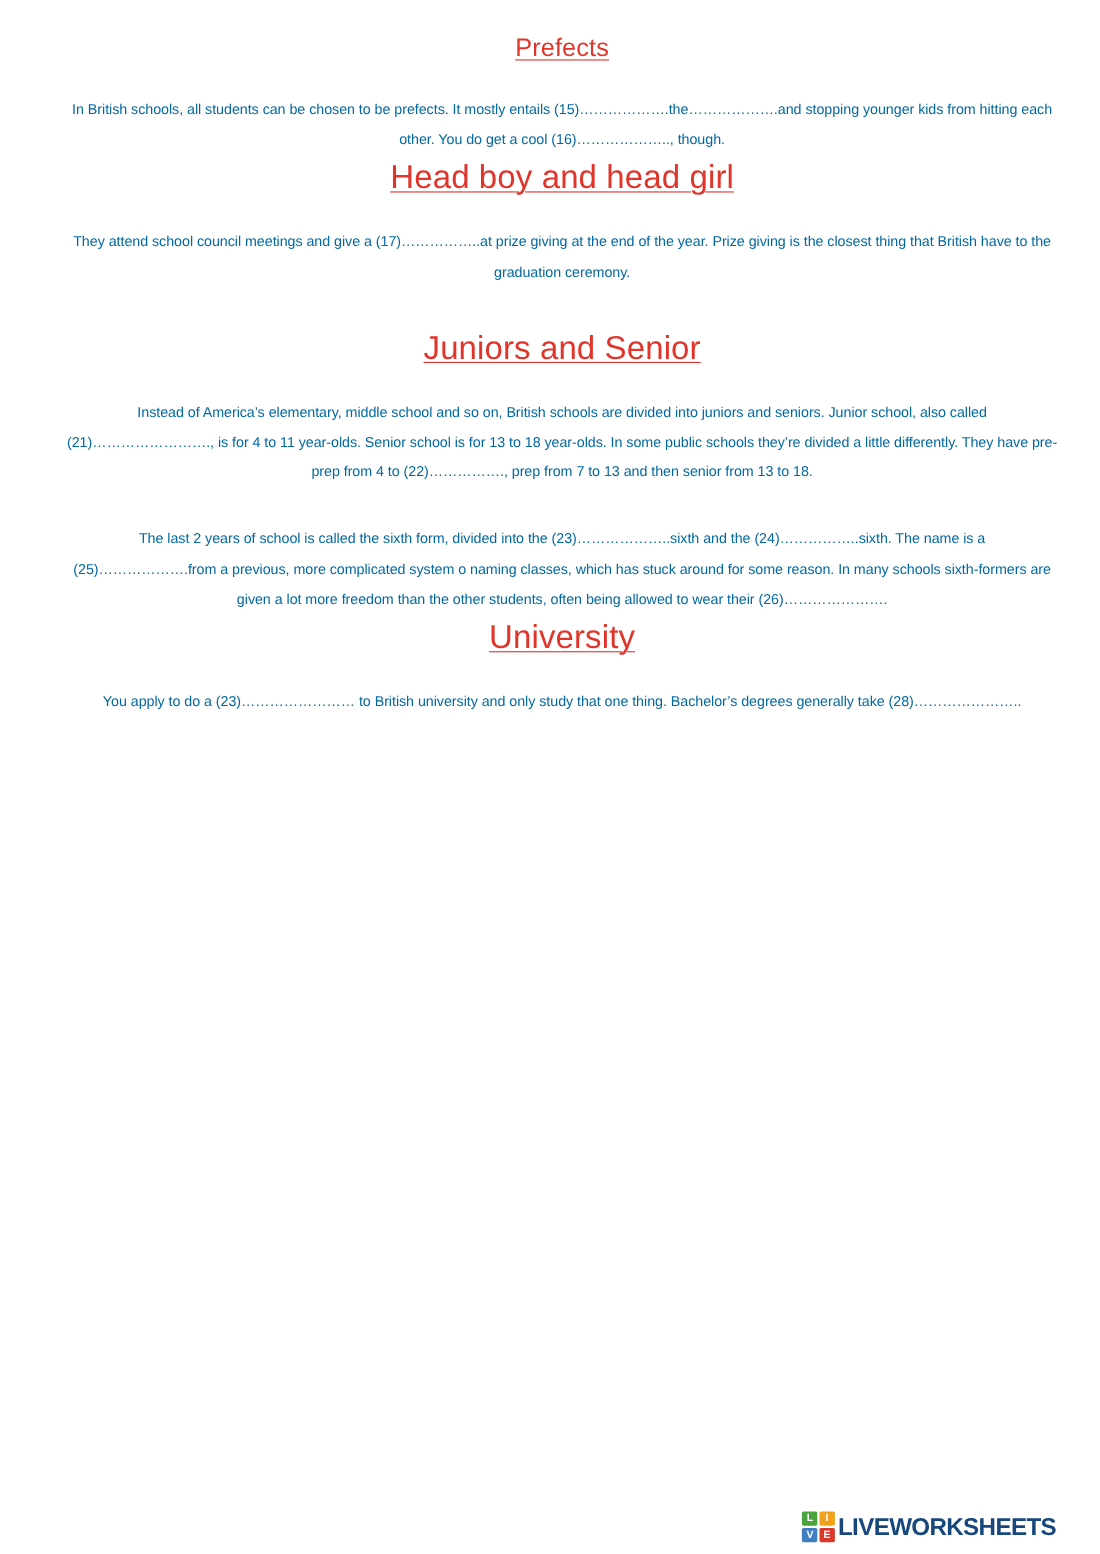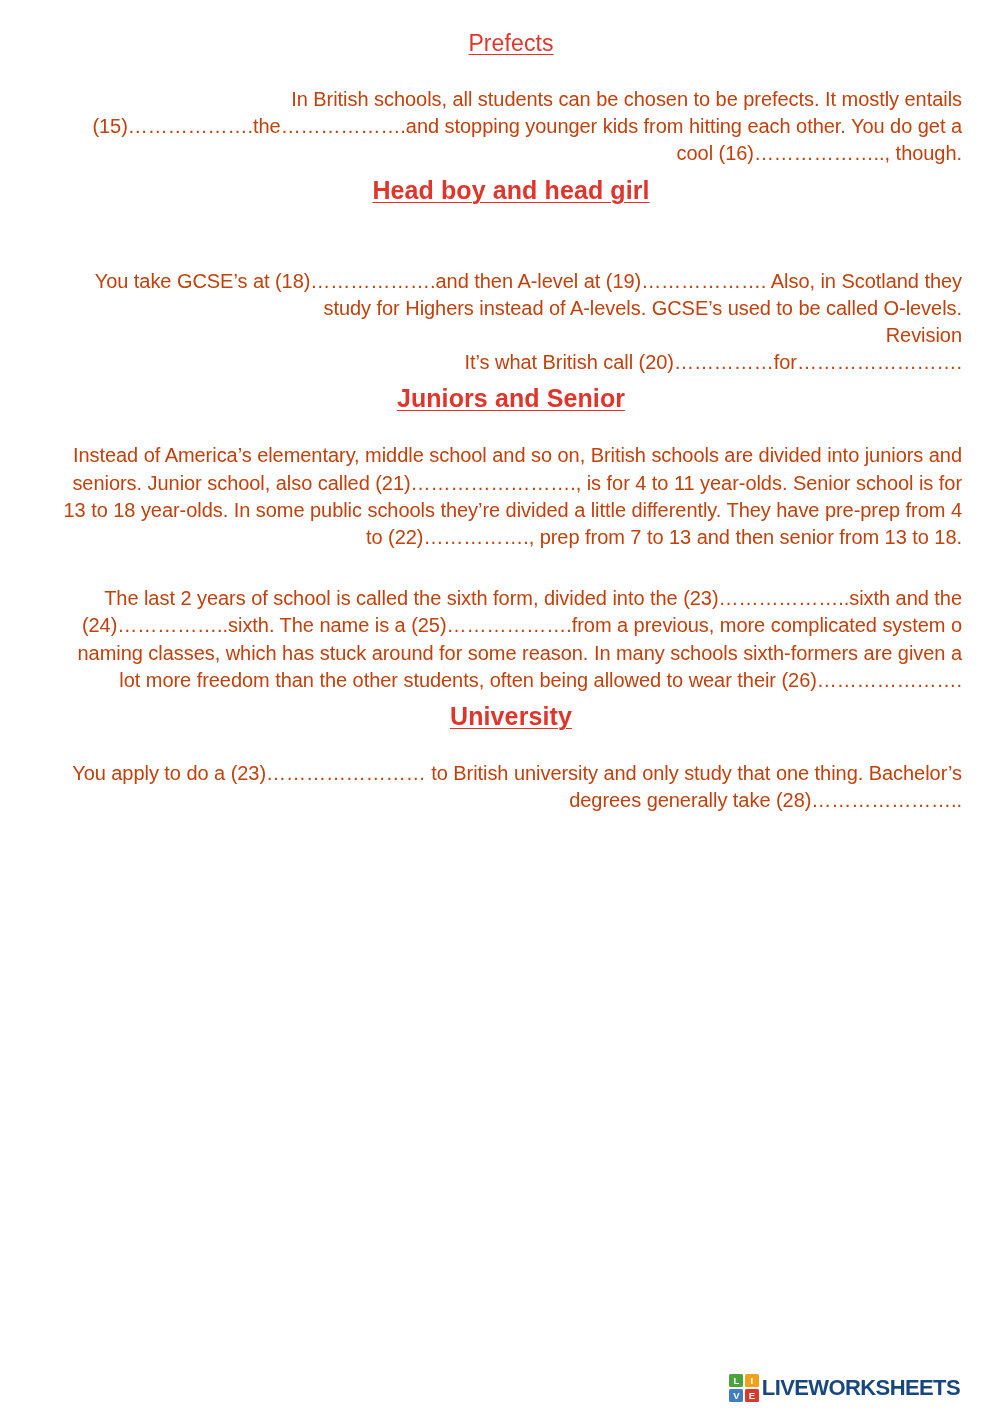--- a/index.html
+++ b/index.html
@@ -37,32 +37,31 @@
     font-size: 23px;
     line-height: 30px;
     letter-spacing: 0.1px;
   }
   h2.section-heading span.ul {
     text-decoration: underline;
     text-decoration-thickness: 1px;
     text-underline-offset: 3px;
   }
   h2.heading-lg {
-    font-size: 25px;
+    font-size: 30px;
     line-height: 32px;
-    font-weight: bold;
   }
   p.body-text {
     margin: 0;
     padding: 0;
-    color: #c2410c;
-    font-size: 20px;
+    color: #0369a1;
+    font-size: 13px;
     line-height: 27.2px;
     font-weight: 400;
-    text-align: right;
+    text-align: center;
     white-space: pre-wrap;
     letter-spacing: -0.05px;
   }
   .gap-md { height: 28px; }
   .gap-xs { height: 6px; }
 
   
   .logo {
     position: absolute;
     right: 8px;
@@ -109,26 +108,24 @@
 
   <div class="content">
 
     <h2 class="section-heading"><span class="ul">Prefects</span></h2>
     <div class="gap-md"></div>
     <p class="body-text">In British schools, all students can be chosen to be prefects. It mostly entails (15)……………….the……………….and stopping younger kids from hitting each other. You do get a cool (16)……………….., though.</p>
 
     <div class="gap-xs"></div>
     <h2 class="section-heading heading-lg"><span class="ul">Head boy and head girl</span></h2>
     <div class="gap-md"></div>
+    <p class="body-text">They attend school council meetings and give a (17)……………..at prize giving at the end of the year. Prize giving is the closest thing that British have to the graduation ceremony.</p>
 
     <div class="gap-xs"></div>
     <div class="gap-md"></div>
-    <p class="body-text">You take GCSE’s at (18)……………….and then A-level at (19)………………. Also, in Scotland they study for Highers instead of A-levels. GCSE’s used to be called O-levels.
-Revision
-It’s what British call (20)……………for…………………….</p>
 
     <div class="gap-xs"></div>
     <h2 class="section-heading heading-lg"><span class="ul">Juniors and Senior</span></h2>
     <div class="gap-md"></div>
     <p class="body-text">Instead of America’s elementary, middle school and so on, British schools are divided into juniors and seniors. Junior school, also called (21)……………………., is for 4 to 11 year-olds. Senior school is for 13 to 18 year-olds. In some public schools they’re divided a little differently. They have pre-prep from 4 to (22)……………., prep from 7 to 13 and then senior from 13 to 18.</p>
 
     <div class="gap-xs"></div>
     <div class="gap-md"></div>
     <p class="body-text">The last 2 years of school is called the sixth form, divided into the (23)………………..sixth and the (24)……………..sixth. The name is a (25)……………….from a previous, more complicated system o naming classes, which has stuck around for some reason. In many schools sixth-formers are given a lot more freedom than the other students, often being allowed to wear their (26)………………….</p>
 

